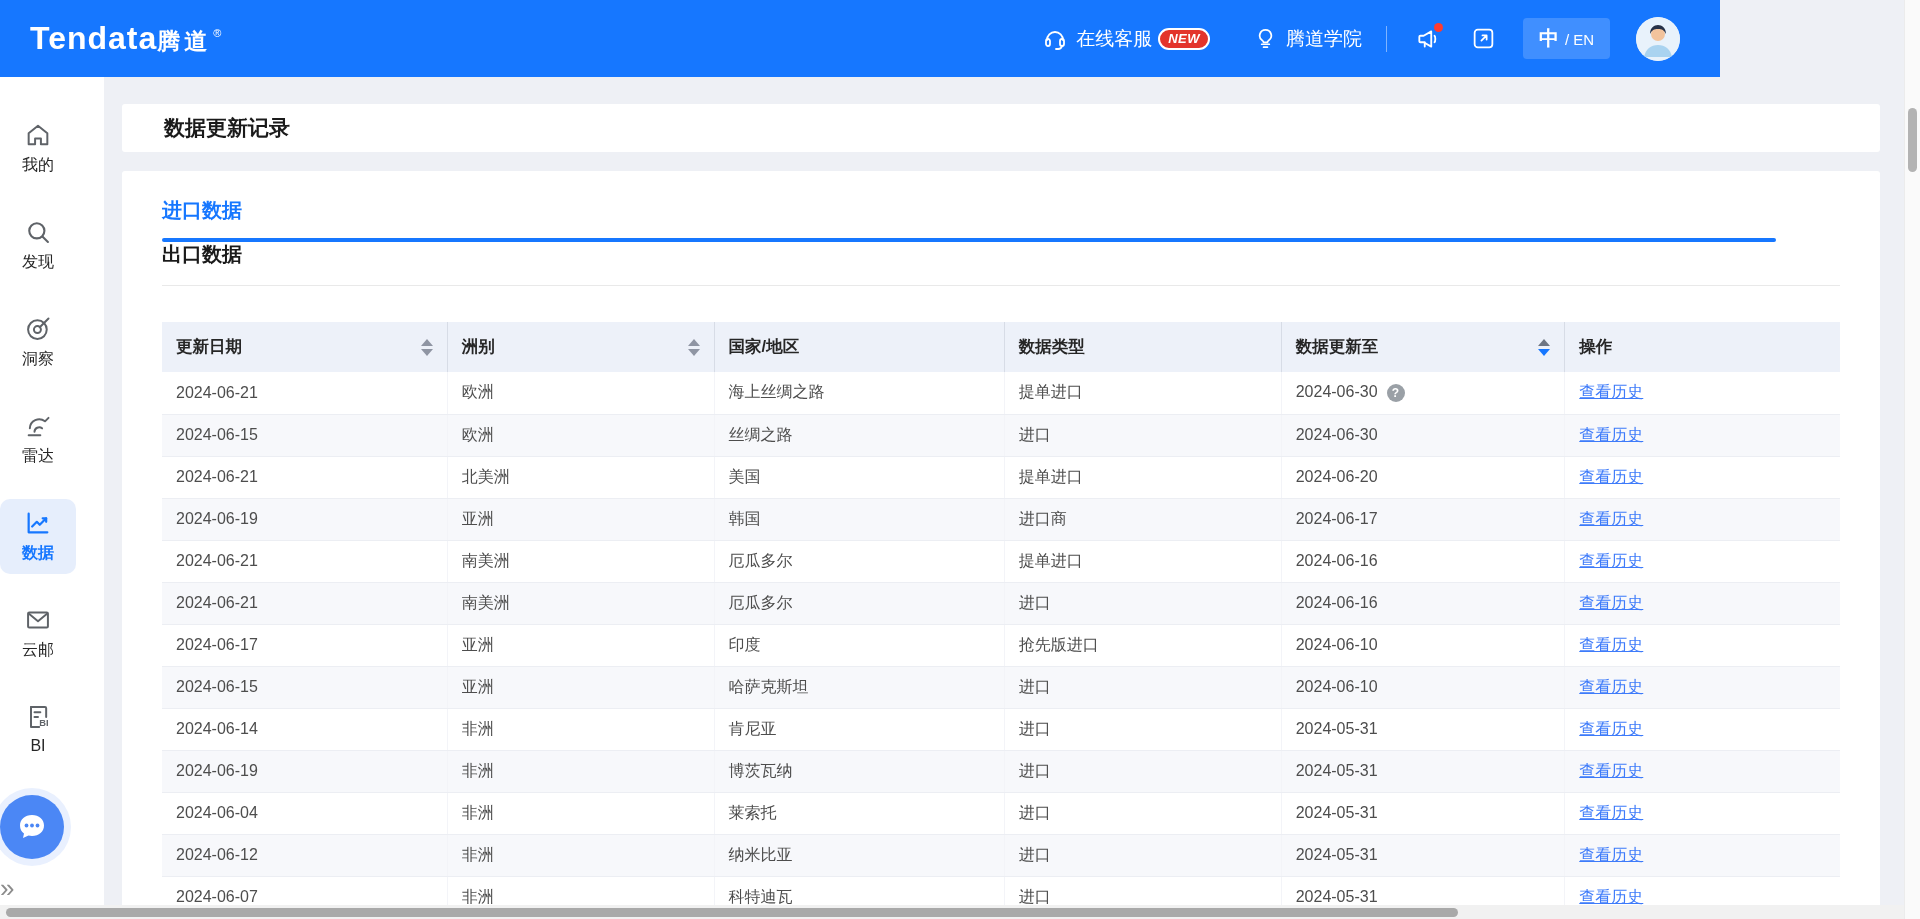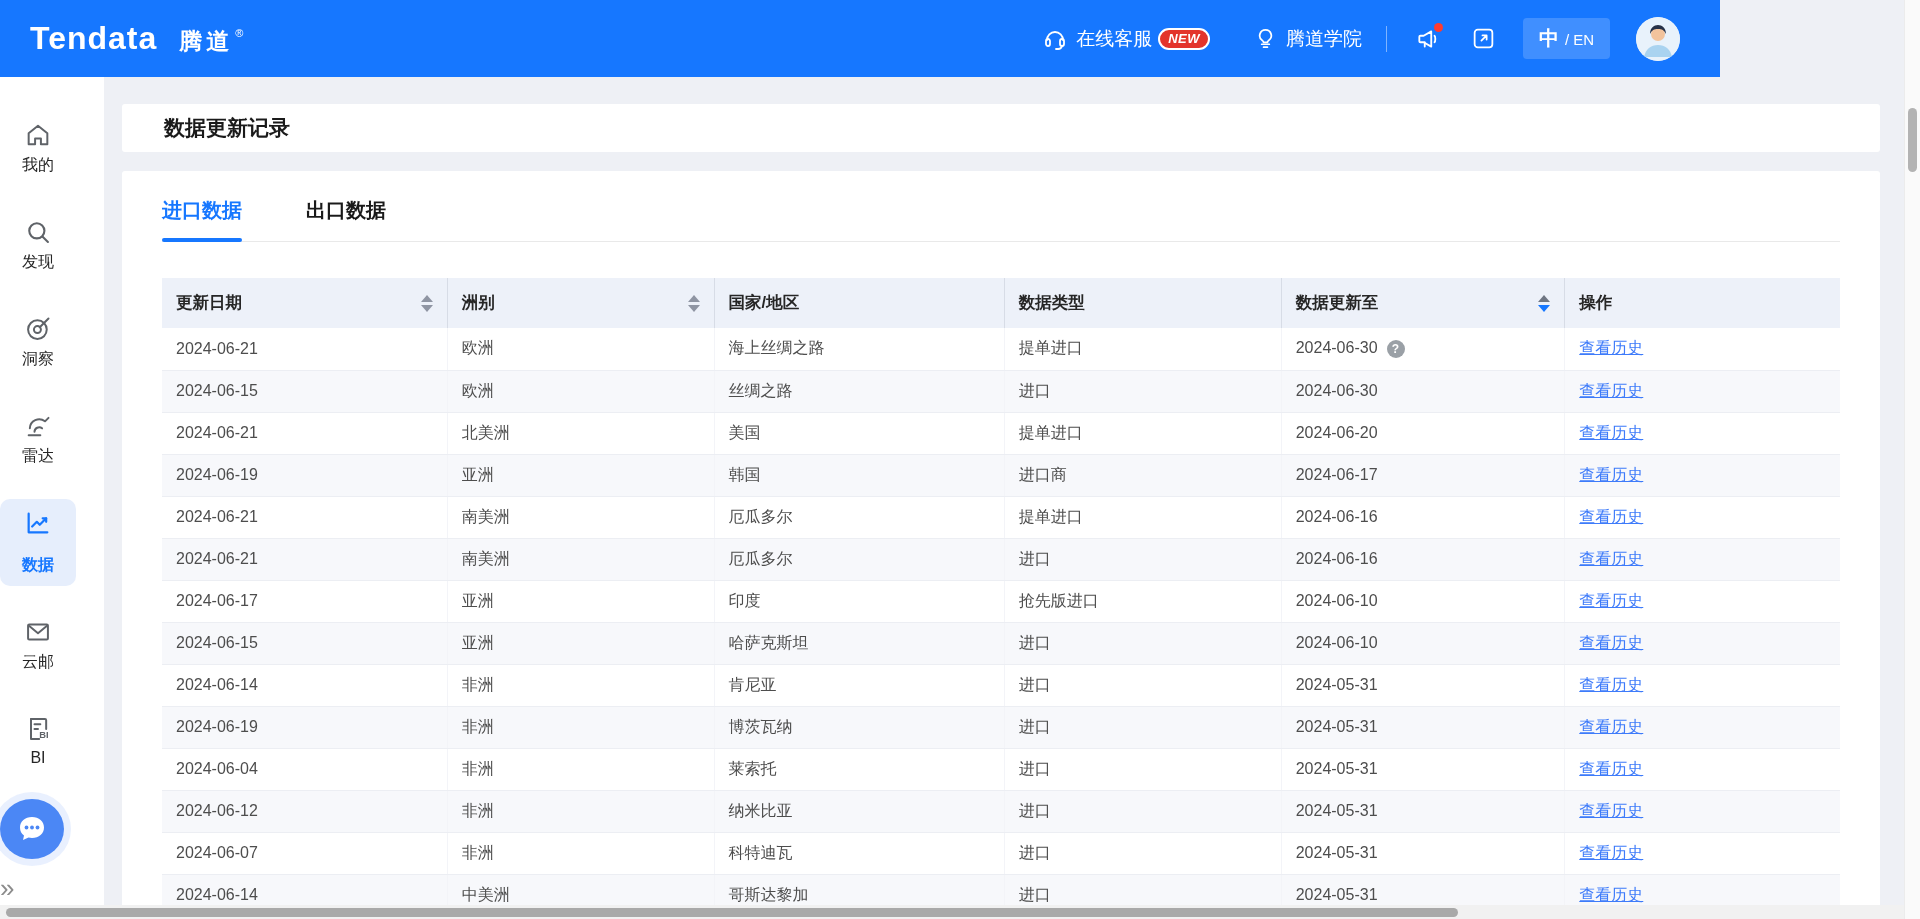--- a/index.html
+++ b/index.html
@@ -2,21 +2,21 @@
 <html><head>
 <meta charset="utf-8">
 <style>
   * { margin:0; padding:0; box-sizing:border-box; }
   html,body { width:1920px; height:919px; overflow:hidden; font-family:"Liberation Sans","DejaVu Sans",sans-serif; background:#eef0f5; }
 
   
   .topbar { position:absolute; left:0; top:0; width:1720px; height:77px; background:#1677ff; display:flex; align-items:center; padding:0 40px 0 30px; z-index:5; }
   .logo { display:flex; align-items:baseline; color:#fff; cursor:pointer; }
   .logo-en { font-size:32px; font-weight:800; letter-spacing:1px; }
-  .logo-cn { font-size:23px; font-weight:700; margin-left:22px; letter-spacing:4px; }
+  .logo-cn { font-size:23px; font-weight:700; margin-left:0; letter-spacing:4px; }
   .logo-reg { font-size:11px; margin-left:2px; position:relative; top:-12px; }
   .topnav { margin-left:auto; display:flex; align-items:center; color:#fff; }
   .nav-item { display:flex; align-items:center; font-size:19px; cursor:pointer; }
   .nav-item svg { margin-right:9px; }
   .new-badge { background:#e3342b; border:2px solid #fff; color:#fff; font-size:13px; font-weight:700; font-style:italic; border-radius:11px; padding:1px 8px 2px 8px; margin-left:6px; letter-spacing:.5px; }
   .nav-gap { width:44px; }
   .nav-divider { width:1px; height:26px; background:rgba(255,255,255,.45); margin:0 24px; }
   .icon-btn { position:relative; width:34px; height:34px; display:flex; align-items:center; justify-content:center; cursor:pointer; margin-right:22px; }
   .red-dot { position:absolute; top:1px; right:2px; width:9px; height:9px; background:#ff3b30; border-radius:50%; }
   .lang-btn { background:rgba(255,255,255,.18); border-radius:4px; padding:7px 16px; display:flex; align-items:baseline; cursor:pointer; margin-right:26px; }
@@ -25,31 +25,31 @@
   .lang-en { font-size:15px; }
   .avatar { width:44px; height:44px; border-radius:50%; background:#eaf3fb; overflow:hidden; cursor:pointer; flex:none; }
 
   
   .sidebar { position:absolute; left:0; top:77px; width:104px; height:842px; background:#fff; display:flex; flex-direction:column; align-items:flex-start; padding-top:34px; z-index:4; }
   .side-item { width:76px; display:flex; flex-direction:column; align-items:center; gap:6px; padding:10px 0; margin-bottom:22px; border-radius:10px; cursor:pointer; color:#4a4a4a; }
   .side-item svg { stroke:#5f6368; }
   .side-item .side-label { font-size:16px; color:#262626; }
   .side-item.active { background:#e6eefc; color:#1677ff; }
   .side-item.active svg { stroke:#1677ff; }
-  .side-item.active .side-label { color:#1677ff; font-weight:600;margin-top:12px; }
+  .side-item.active .side-label { color:#1677ff; font-weight:600; }
   .chat-fab { margin-top:auto; width:64px; height:64px; border-radius:50%; background:#4b87f5; display:flex; align-items:center; justify-content:center; box-shadow:0 0 0 7px rgba(75,135,245,.12); cursor:pointer; }
   .collapse { margin:16px 0 18px 0; font-size:26px; color:#8c8c8c; cursor:pointer; line-height:1; }
 
   
   .main { position:absolute; left:104px; top:77px; width:1800px; height:842px; padding:27px 24px 0 18px; }
   .card { background:#fff; border-radius:3px; }
   .title-card { height:48px; display:flex; align-items:center; padding:0 42px; }
   .page-title { font-size:21px; font-weight:700; color:#1a1a1a; }
   .content-card { margin-top:19px; height:900px; padding:0 40px; }
-  .tabs { display:flex; border-bottom:1px solid #e9e9e9; padding-top:26px; }
+  .tabs { display:flex; border-bottom:1px solid #e9e9e9; padding-top:26px;flex-direction:column; }
   .tab { font-size:20px; font-weight:700; color:#1a1a1a; padding-bottom:17px; margin-right:64px; cursor:pointer; position:relative; }
   .tab.active { color:#1677ff; }
   .tab.active::after { content:""; position:absolute; left:0; right:0; bottom:-1px; height:4px; background:#1677ff; border-radius:2px; }
 
   
   .table-wrap { margin-top:36px; }
   table { width:100%; border-collapse:collapse; table-layout:fixed; }
   thead th { background:#edf1f9; height:50px; text-align:left; font-size:16.5px; font-weight:700; color:#262626; padding:0 14px; border-right:1px solid #d7dce6; }
   thead th:last-child { border-right:none; }
   .th-inner { display:flex; align-items:center; justify-content:space-between; }

